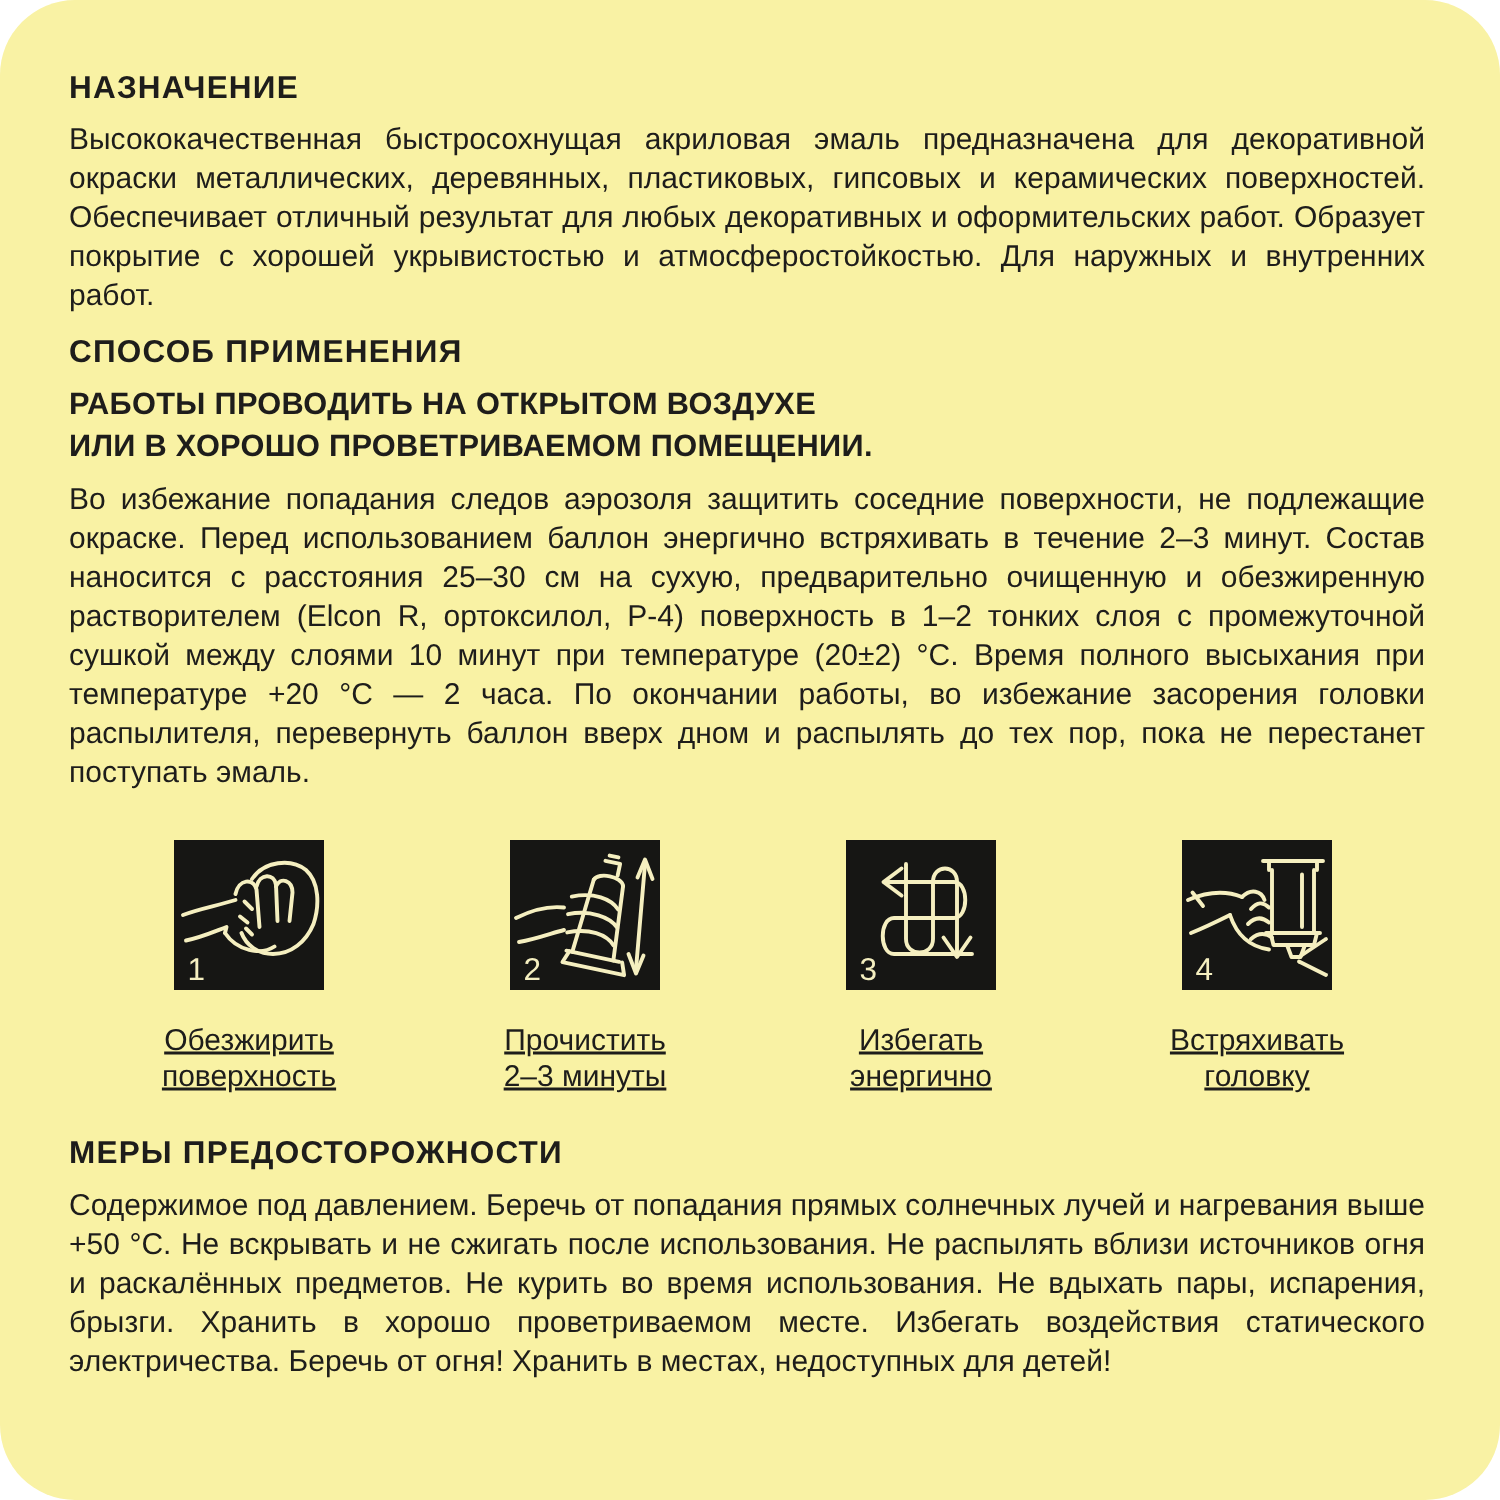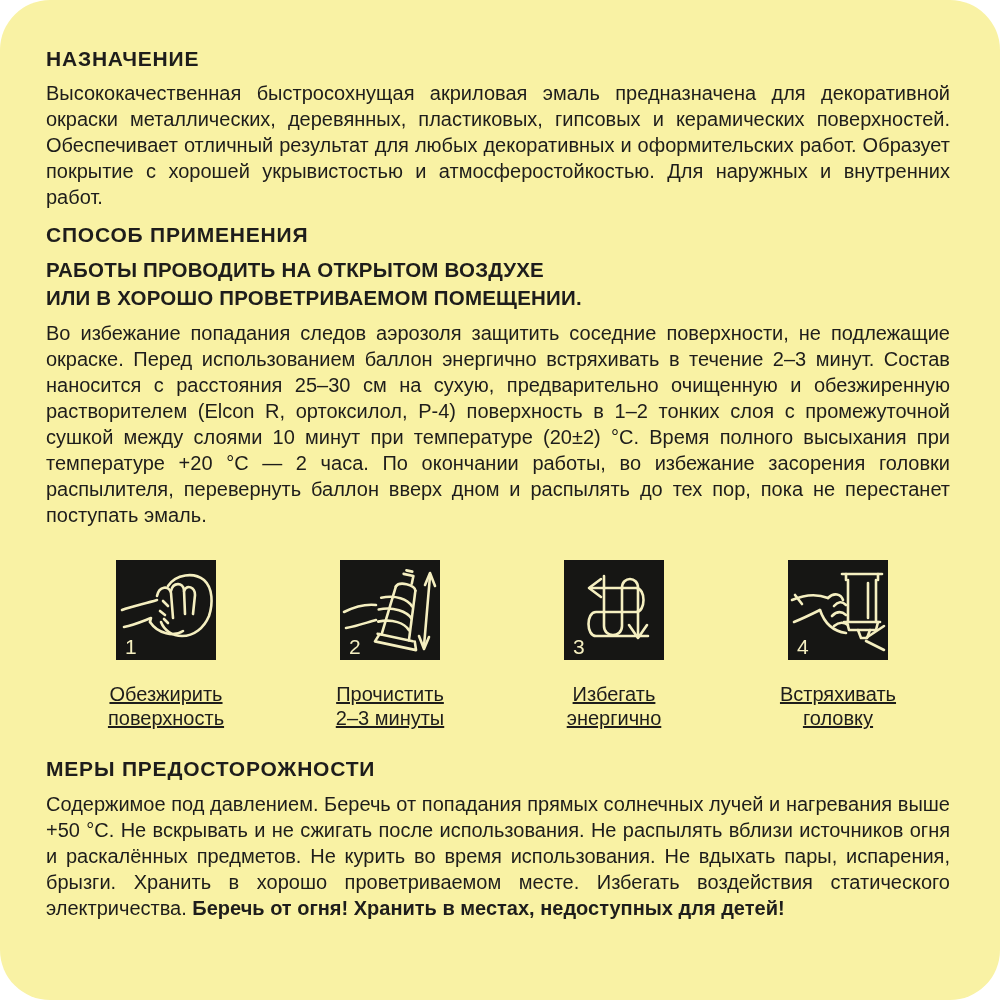--- a/index.html
+++ b/index.html
@@ -42,21 +42,21 @@
   }
   .step-icon-box svg { position: absolute; inset: 0; }
   .step-number {
     position: absolute; left: 9px; bottom: 3px;
     color: #f5efc0; font-size: 21px; line-height: 1;
   }
   .step-label {
     margin-top: 22px; text-align: center;
     font-size: 20px; line-height: 24px; text-decoration: underline;
   }
-  .precautions-text strong { font-weight: 700; }
+  .precautions-text strong { font-weight: 400; }
   .ico { stroke: #f5efc0; stroke-width: 2.6; fill: none; stroke-linecap: round; stroke-linejoin: round; }
 </style>
 </head>
 <body>
 
 <div class="label-card">
 
   <div class="section">
     <h2 class="section-heading">НАЗНАЧЕНИЕ</h2>
     <p class="body-text">Высококачественная быстросохнущая акриловая эмаль предназначена для декоративной окраски металлических, деревянных, пластиковых, гипсовых и керамических поверхностей. Обеспечивает отличный результат для любых декоративных и оформительских работ. Образует покрытие с хорошей укрывистостью и атмосферостойкостью. Для наружных и внутренних работ.</p>

